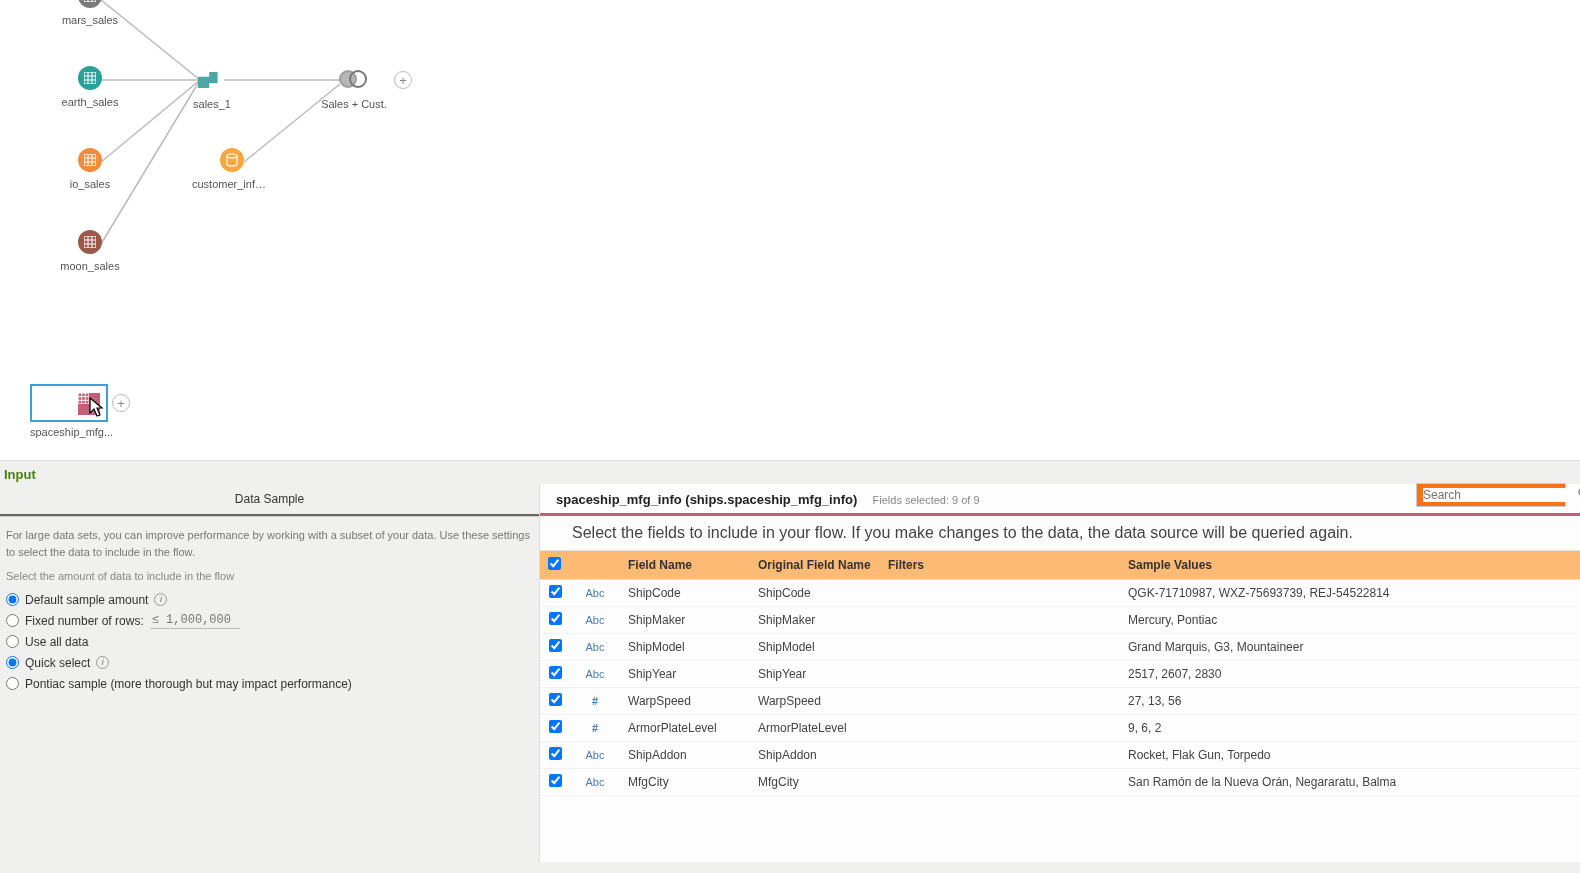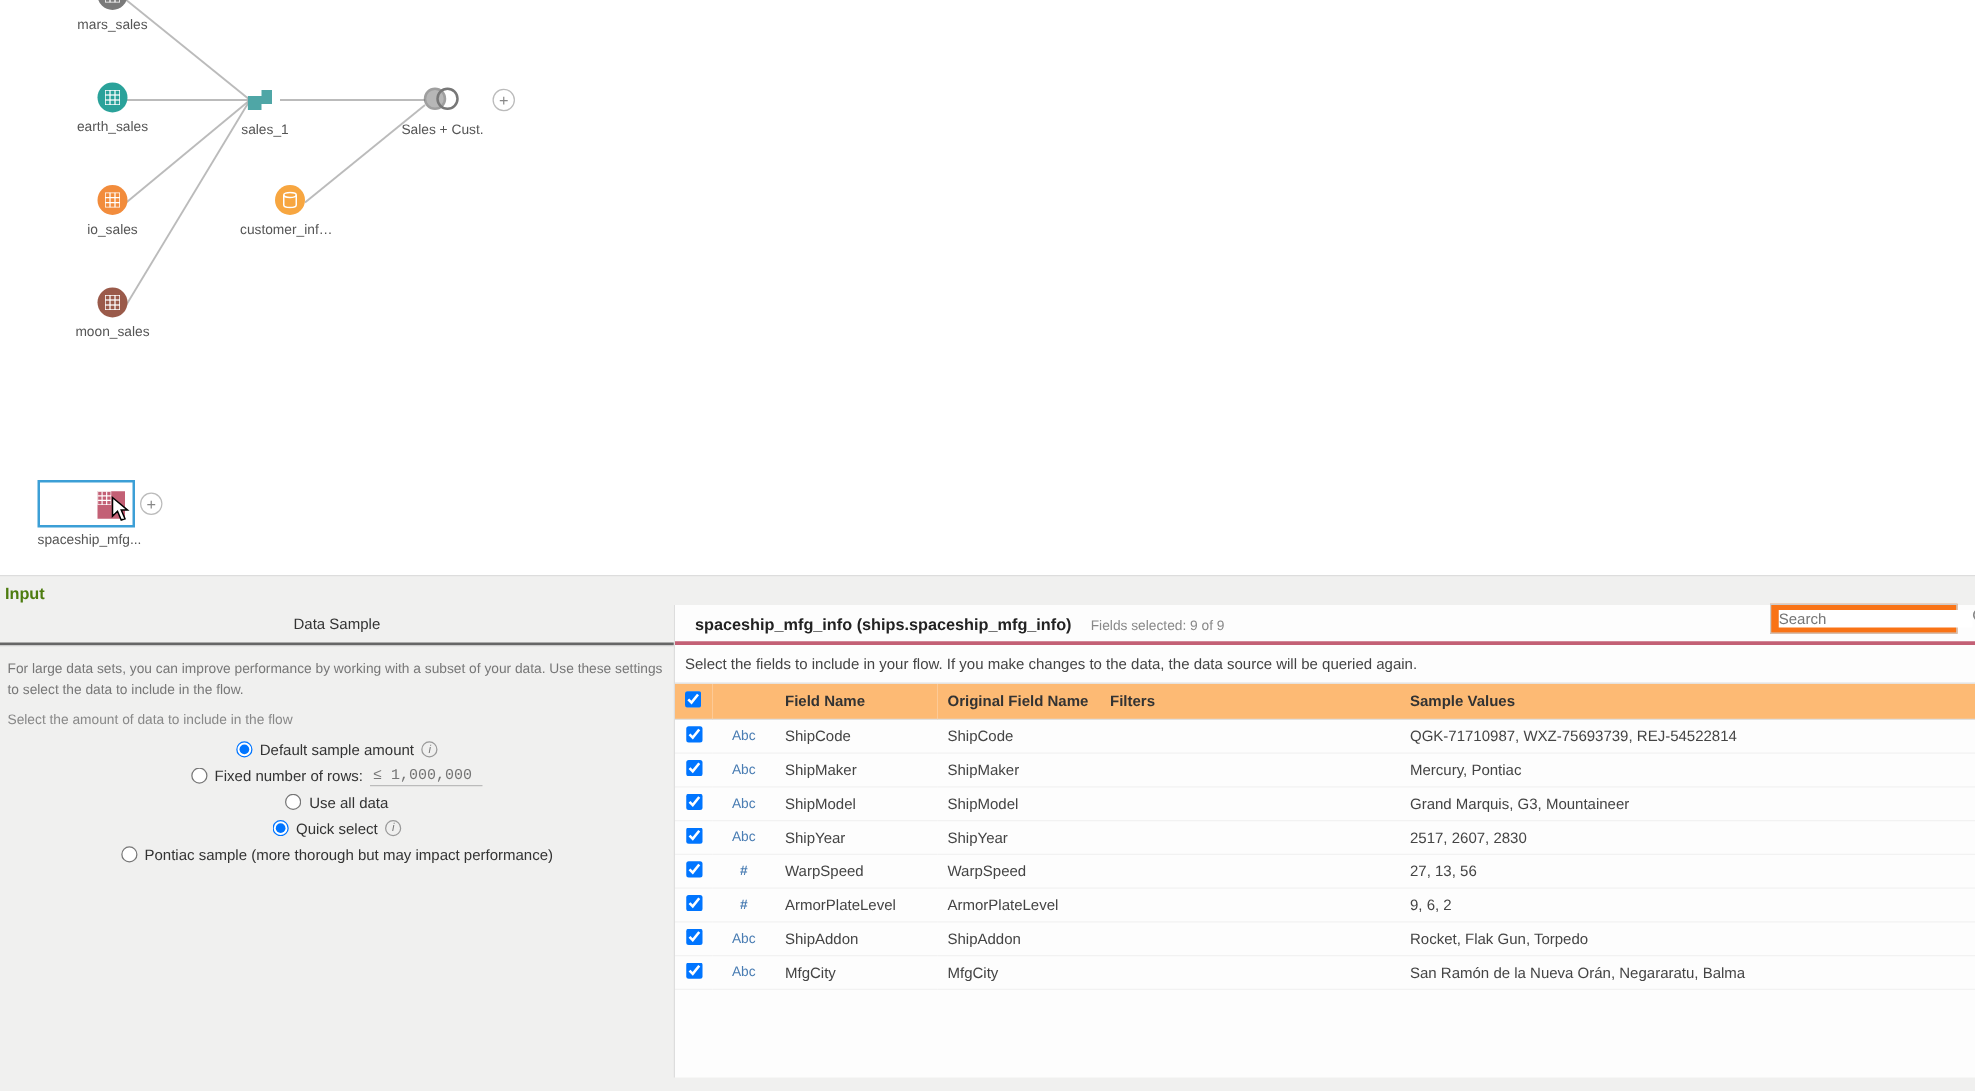--- a/index.html
+++ b/index.html
@@ -182,21 +182,20 @@
     color: #888;
     margin: 6px 0;
   }
   .radio-row {
     display: flex;
     align-items: center;
     gap: 6px;
     color: #333;
     font-size: 12px;
     margin: 3px 0;
-    justify-content: center;
   }
   .radio-row input[type="radio"] {
     margin: 0;
   }
   .info-icon {
     display: inline-flex;
     width: 13px;
     height: 13px;
     border: 1px solid #999;
     border-radius: 50%;
@@ -234,22 +233,22 @@
     font-weight: 600;
     color: #222;
     display: inline;
   }
   .right-header .sub {
     font-size: 11px;
     color: #888;
     margin-left: 12px;
   }
   .right-desc {
-    padding: 8px 8px;
-    font-size: 12px;
+    padding: 8px 32px;
+    font-size: 16px;
     color: #444;
   }
   .fields-table {
     width: 100%;
     border-collapse: collapse;
     font-size: 12px;
   }
   .fields-table th {
     text-align: left;
     font-weight: 600;

